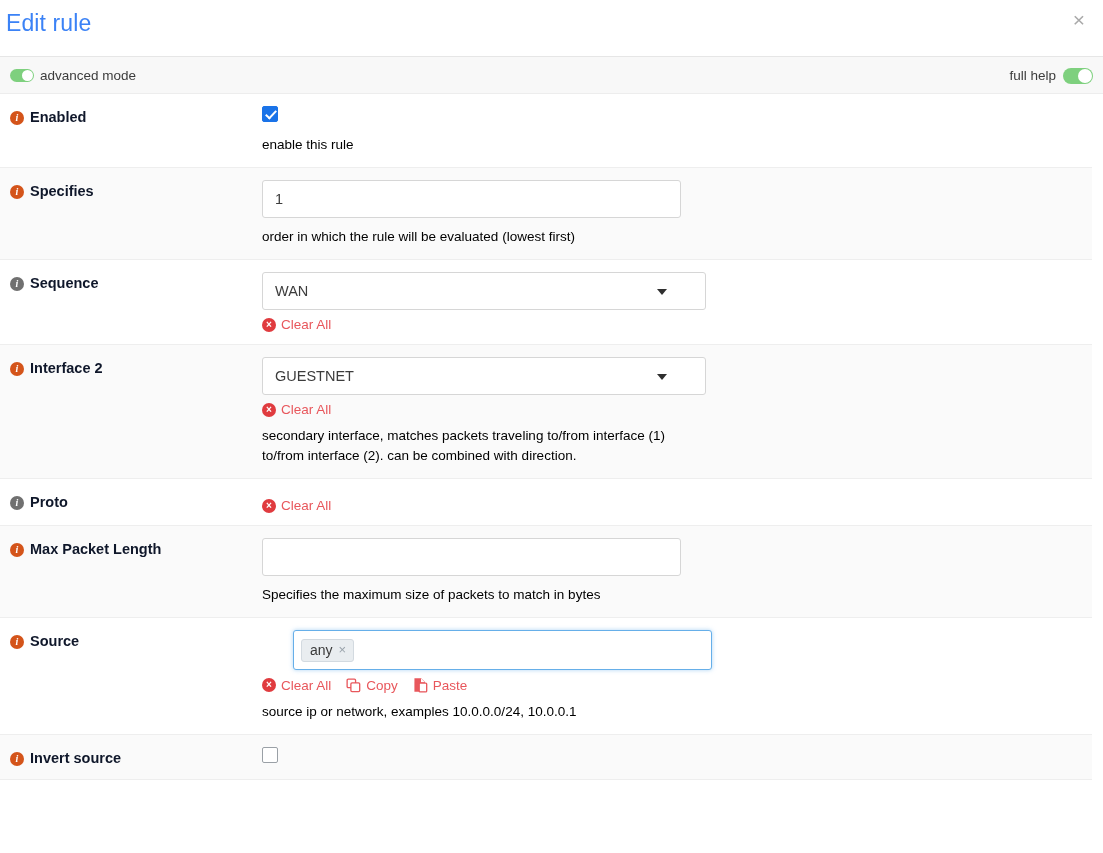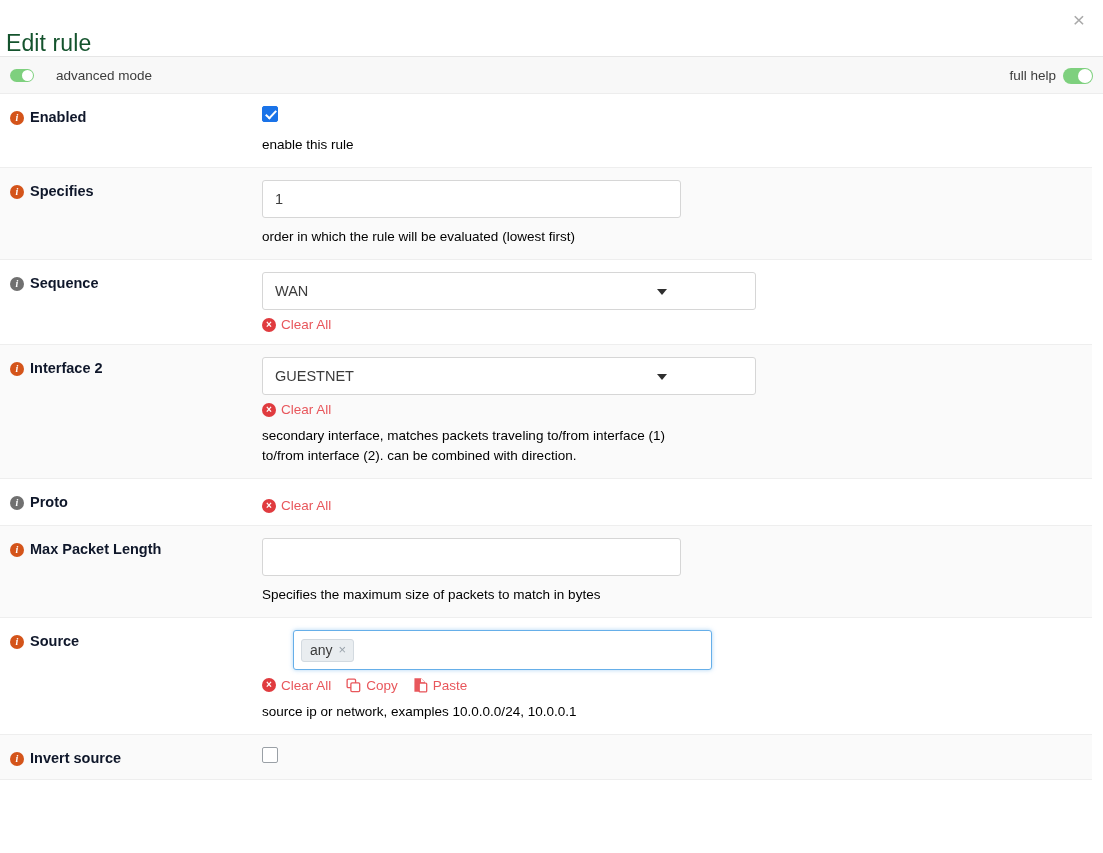--- a/index.html
+++ b/index.html
@@ -17,23 +17,22 @@
     position: relative;
     height: 57px;
     border-bottom: 1px solid #e6e6e6;
     background: #ffffff;
   }
   .dialog-title {
     position: absolute;
     left: 6px; top: 10px;
     font-size: 23px;
     font-weight: 400;
-    color: #14532d;
+    color: #3b82f6;
     letter-spacing: .1px;
-    margin-top: 20px;
   }
   .close-btn {
     position: absolute;
     right: 11px; top: 6px;
     width: 26px; height: 26px;
     display: flex; align-items: center; justify-content: center;
     font-size: 21px;
     line-height: 1;
     color: #a9a9a9;
     font-weight: 300;
@@ -46,21 +45,21 @@
   .mode-bar {
     position: relative;
     height: 37px;
     background: #f8f8f8;
     border-bottom: 1px solid #ededed;
     display: flex;
     align-items: center;
   }
   .mode-left {
     position: absolute; left: 10px; top: 0; height: 37px;
-    display: flex; align-items: center; gap: 22px;
+    display: flex; align-items: center; gap: 6px;
   }
   .mode-right {
     position: absolute; right: 10px; top: 0; height: 37px;
     display: flex; align-items: center; gap: 7px;
   }
   .mode-label {
     font-size: 13.5px;
     color: #3c3c3c;
   }
 
@@ -155,21 +154,21 @@
     padding: 0 12px;
     outline: none;
   }
 
   .select-wrap {
     position: relative;
     width: 419px;
     height: 38px;
   }
   .select-box {
-    width: 494px; height: 38px;
+    width: 444px; height: 38px;
     border: 1px solid #d6d6d6;
     border-radius: 3px;
     background: #ffffff;
     font-size: 14.5px;
     color: #3c3c3c;
     display: flex;
     align-items: center;
     padding: 0 12px;
     cursor: pointer;
   }

